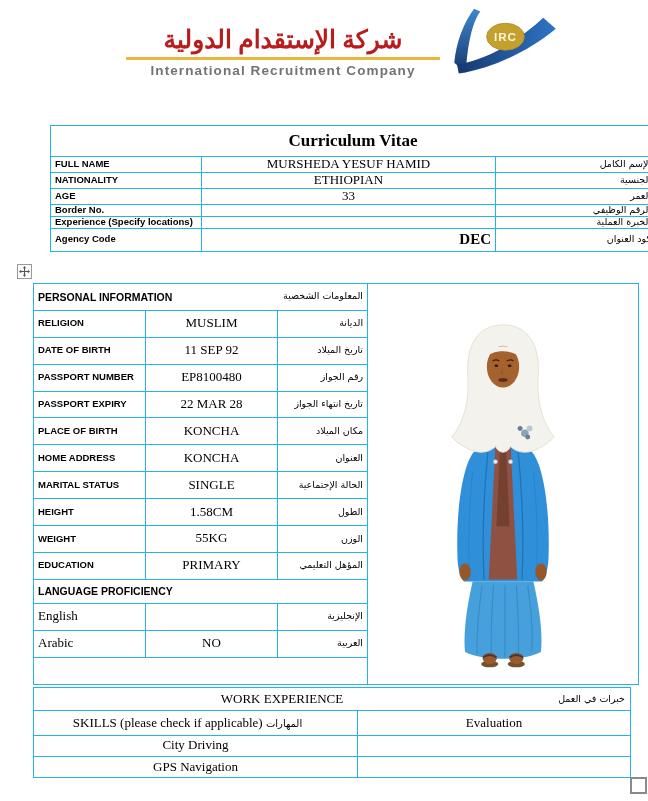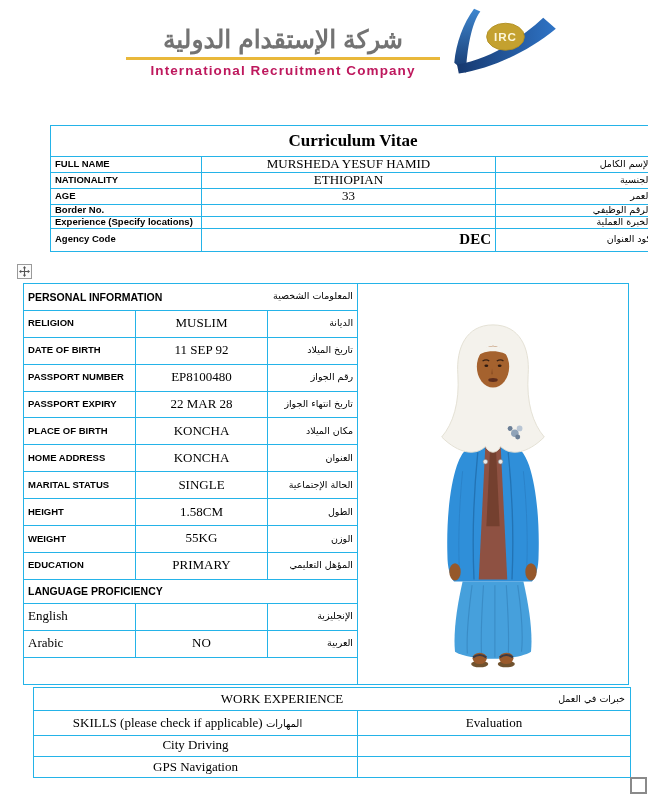--- a/index.html
+++ b/index.html
@@ -1,42 +1,42 @@
 <!DOCTYPE html>
 <html><head>
 <meta charset="utf-8">
 <style>
   html,body{margin:0;padding:0;background:#fff;}
   .page{position:relative;width:648px;height:801px;background:#fff;overflow:hidden;
         font-family:"Liberation Serif",serif;color:#000;}
 
   
   .brand{position:absolute;left:116px;top:24px;width:334px;text-align:center;}
-  .ar-title{font-family:Liberation Sans, sans-serif;font-weight:bold;font-size:25px;
-            color:#737373;line-height:1.25;direction:rtl;}
+  .ar-title{font-family:Liberation Serif, serif;font-weight:bold;font-size:25px;
+            color:#b91c1c;line-height:1.25;direction:rtl;}
   .gold-rule{height:3px;background:#e9b83b;margin:2px 10px 3px;}
   .en-title{font-family:"Liberation Sans",sans-serif;font-weight:bold;font-size:13.5px;
-            color:#be185d;letter-spacing:1.1px;white-space:nowrap;}
+            color:#737373;letter-spacing:1.1px;white-space:nowrap;}
   .logo{position:absolute;left:448px;top:4px;}
 
   
   table{border-collapse:collapse;table-layout:fixed;position:absolute;background:#fff;}
   td{border:1.6px solid #24b3e8;padding:0 4px;overflow:hidden;vertical-align:middle;
      line-height:1.15;}
   .lbl{font-family:"Liberation Sans",sans-serif;font-weight:bold;font-size:9.5px;}
   .val{text-align:center;font-size:13px;}
   .valb{text-align:right;font-size:15px;font-weight:bold;}
   .arb{font-family:"DejaVu Sans",sans-serif;font-size:9.5px;text-align:right;direction:rtl;}
   .serif-l{font-size:13px;text-align:left;margin-top:24px;}
 
   #cv-table{left:50px;top:93px;width:605px;height:122px;margin-top:32px;}
   #cv-table .title-cell{text-align:center;font-weight:bold;font-size:17px;height:30px;}
   #cv-table .agency td{height:22px;}
 
-  #pi-table{left:23px;top:283px;width:605px;height:402px;}
+  #pi-table{left:33px;top:283px;width:605px;height:402px;}
   #pi-table td{height:19px;}
   .sec-head{display:flex;justify-content:space-between;align-items:center;}
   .photo-cell{vertical-align:top;text-align:center;}
   .photo-cell svg{margin-top:26px;}
 
   #wk-table{left:33px;top:687px;width:597px;height:91px;}
   #wk-table td{font-size:13px;text-align:center;height:17px;}
   .wk-row-cell{position:relative;}
   .wk-en{position:absolute;left:0;right:100px;top:0;bottom:0;display:flex;
          align-items:center;justify-content:center;}

